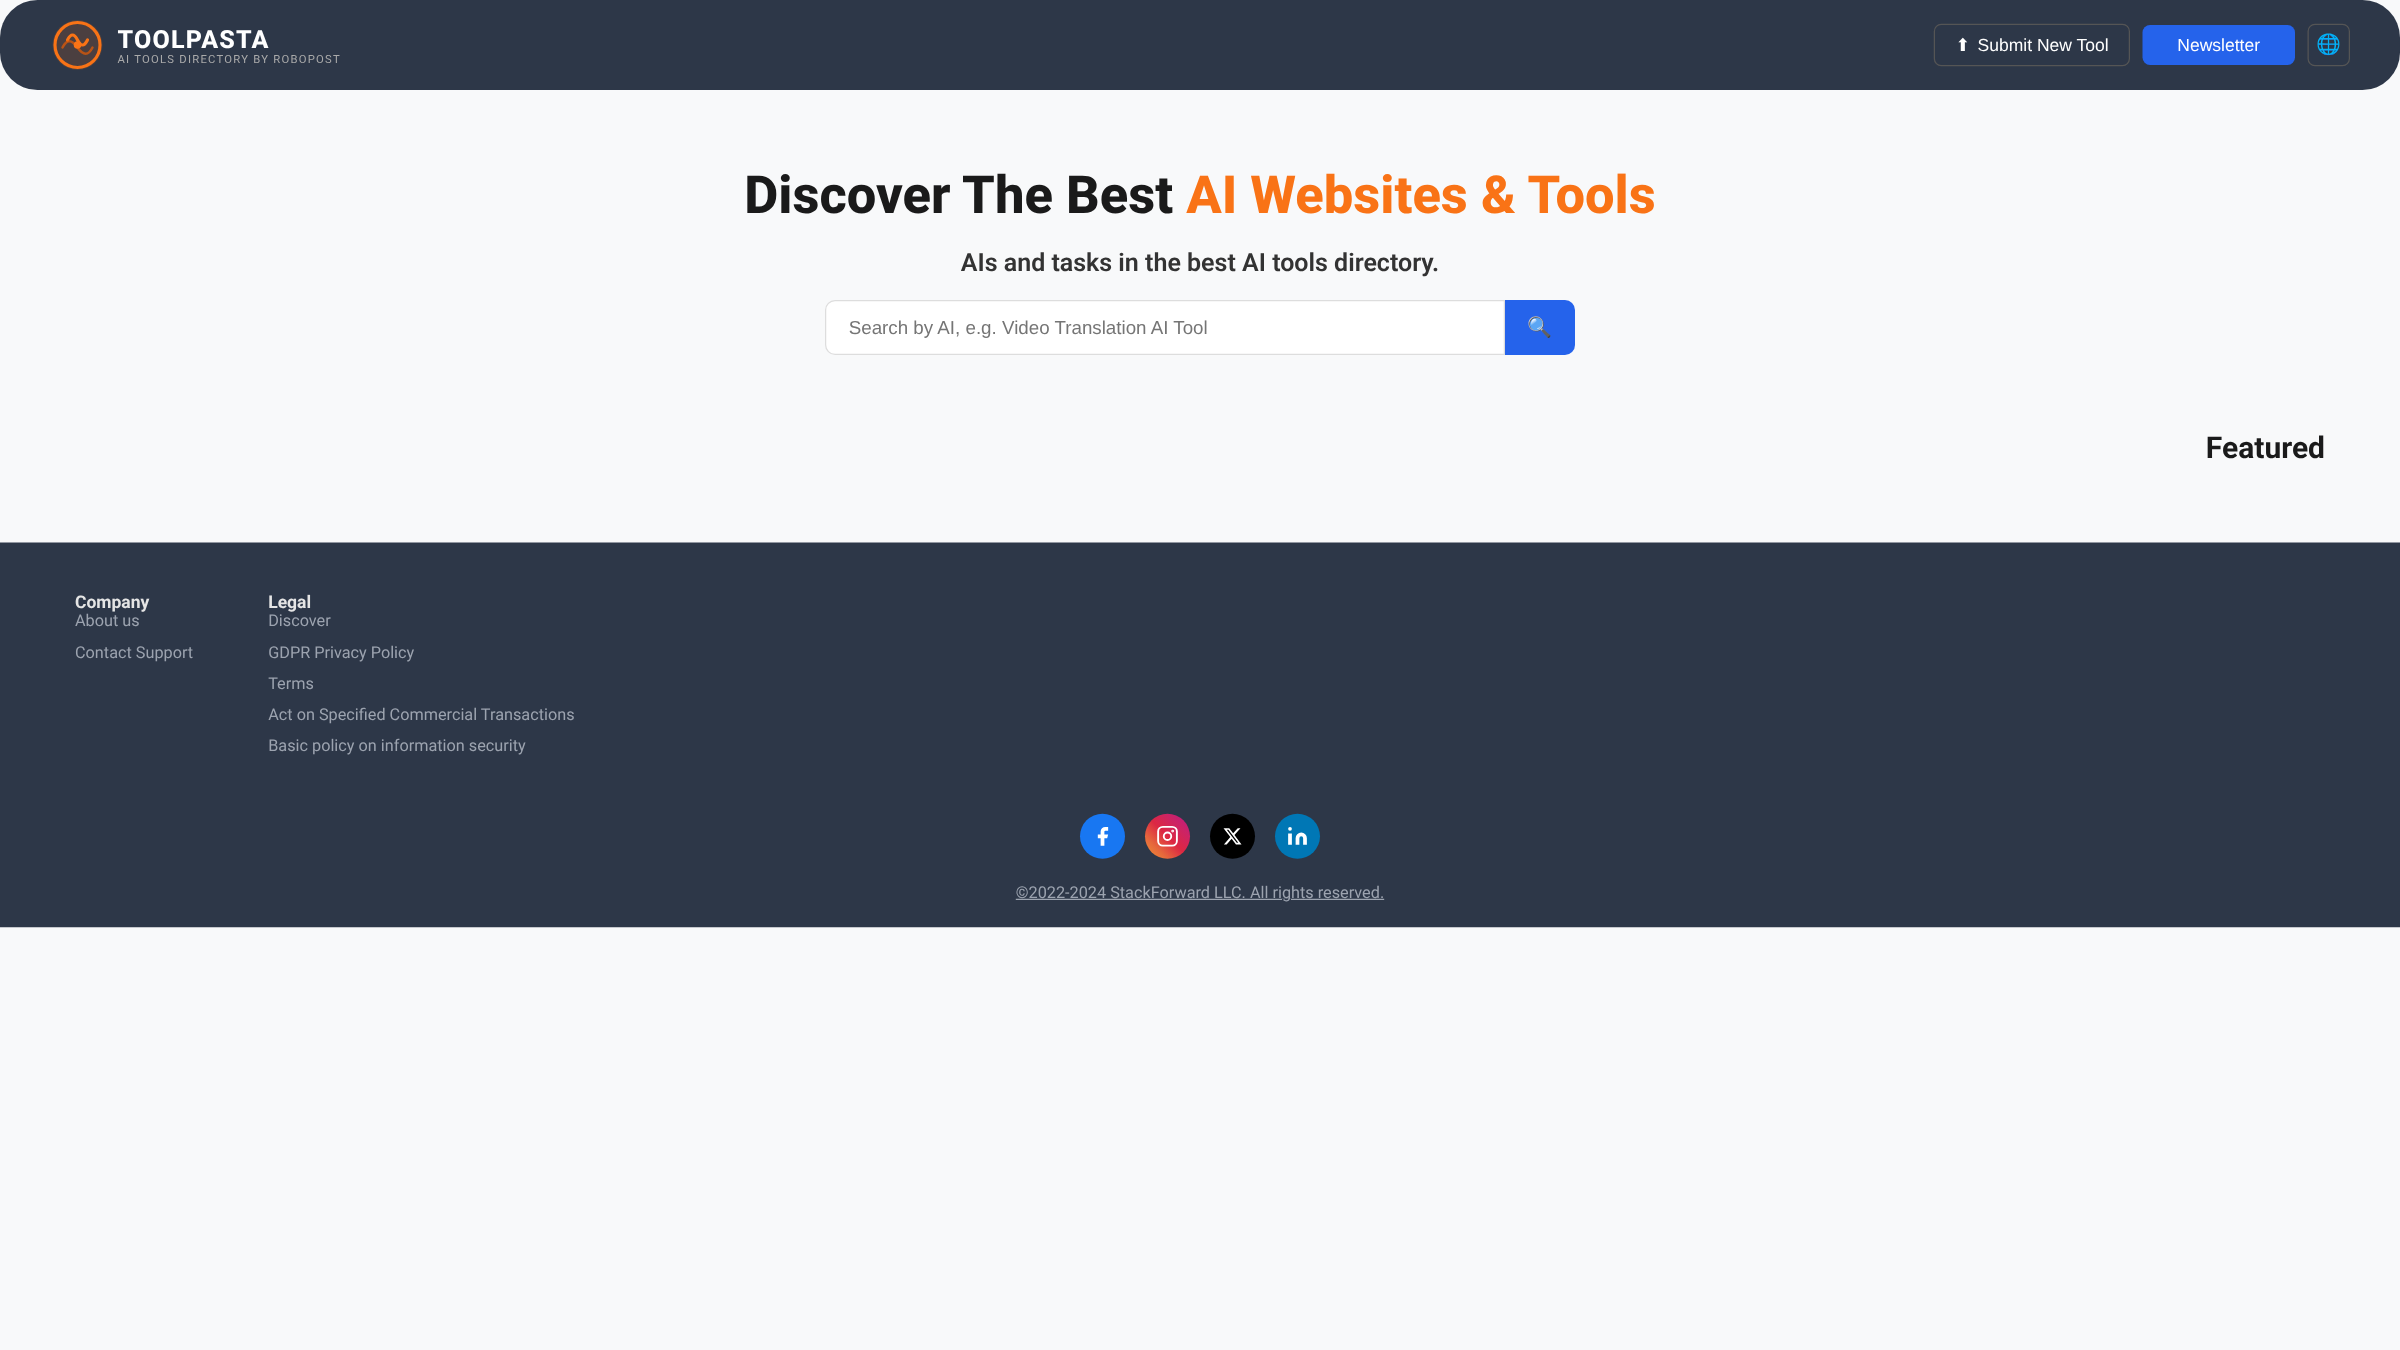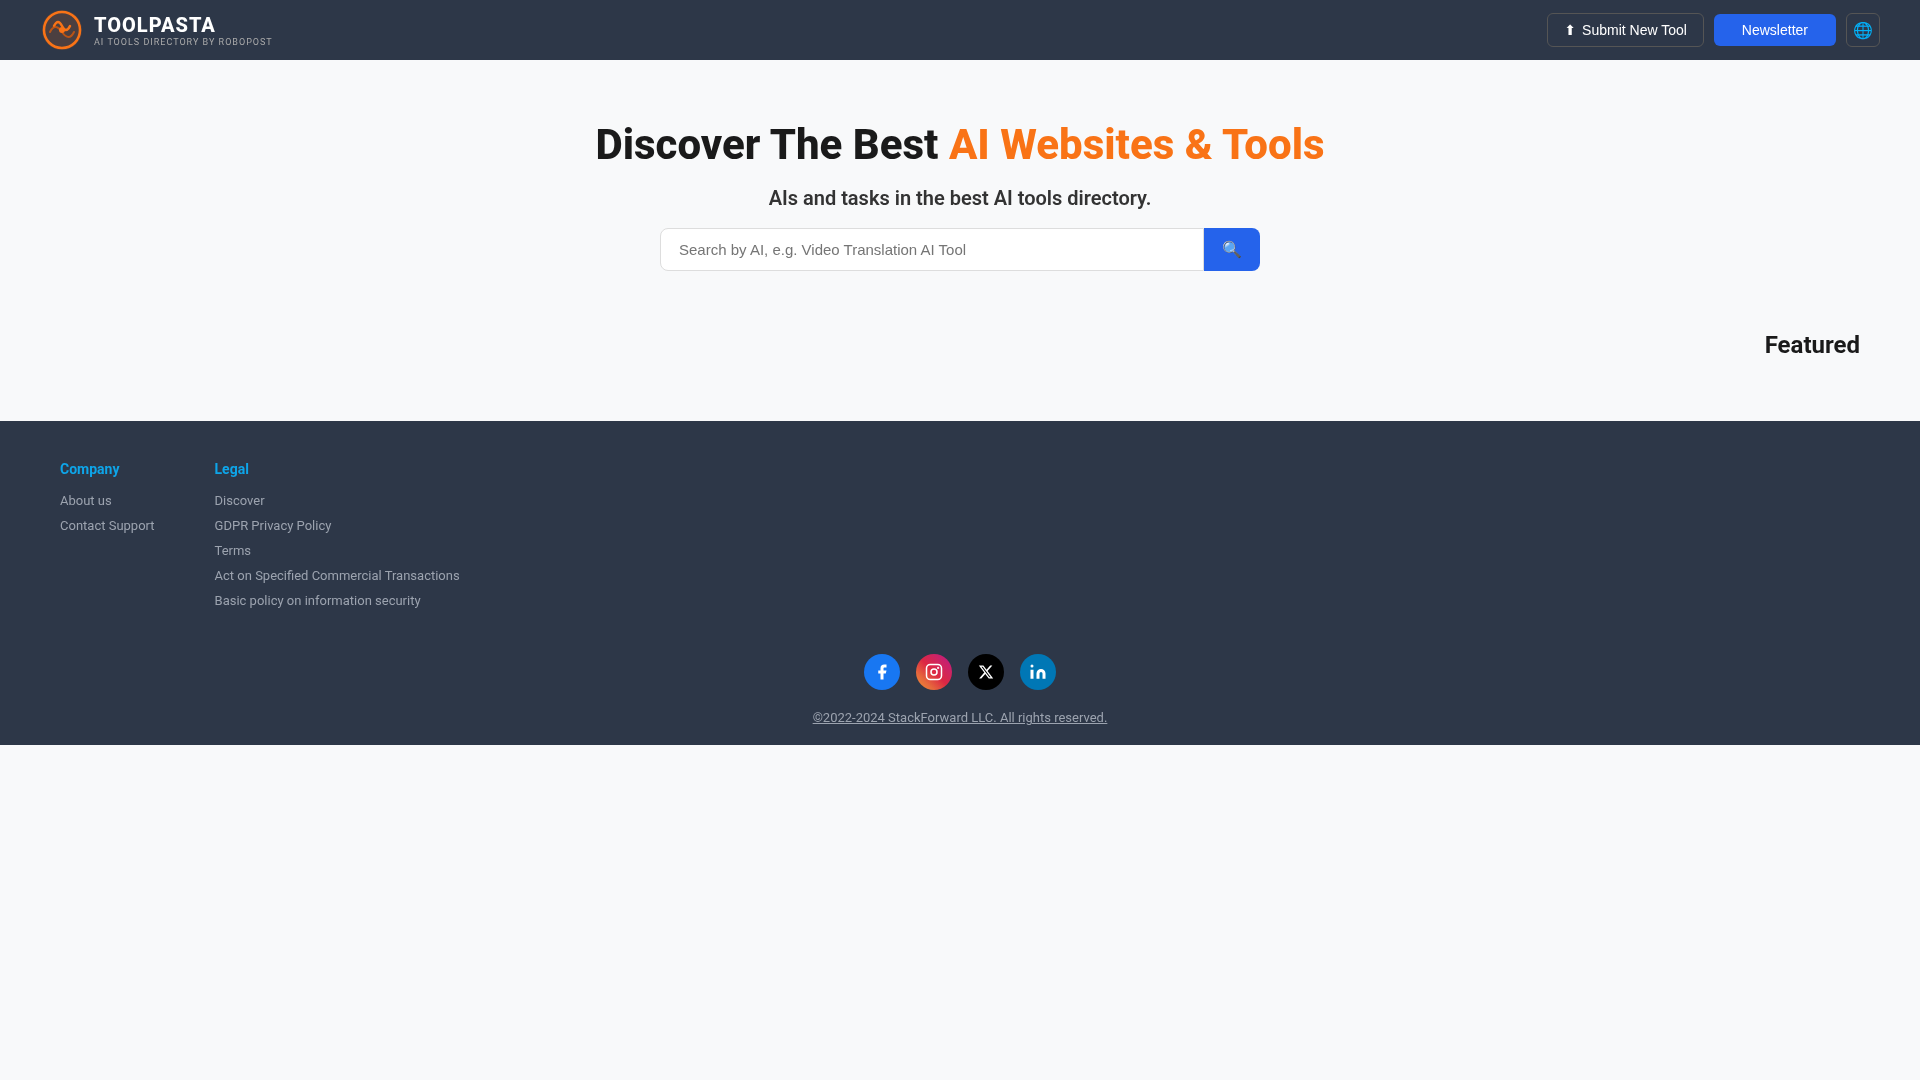--- a/index.html
+++ b/index.html
@@ -1,25 +1,26 @@
 <!DOCTYPE html>
 <html><head>
   <meta charset="utf-8">
   <style>
     * { box-sizing: border-box; margin: 0; padding: 0; }
     body { font-family: -apple-system, BlinkMacSystemFont, 'Segoe UI', Roboto, sans-serif; background: #f8f9fa; }
 
     
     header {
       background: #2d3748;
-      height: 60px;
+      height: 72px;
       display: flex;
       align-items: center;
       justify-content: space-between;
       padding: 0 40px;
+      border-radius: 30px;
     }
     .logo-area {
       display: flex;
       align-items: center;
       gap: 10px;
     }
     .logo-icon {
       width: 44px;
       height: 44px;
     }
@@ -147,22 +148,21 @@
       padding: 40px 60px 20px;
     }
     .footer-columns {
       display: flex;
       gap: 60px;
       margin-bottom: 36px;
     }
     .footer-col h3 {
       font-size: 14px;
       font-weight: 700;
-      color: #0ea5e9;
-      margin-bottom: 16px;
+      color: #e5e5e5;
     }
     .footer-col a {
       display: block;
       color: #9ca3af;
       font-size: 13px;
       text-decoration: none;
       margin-bottom: 10px;
       cursor: pointer;
     }
     .footer-social {

